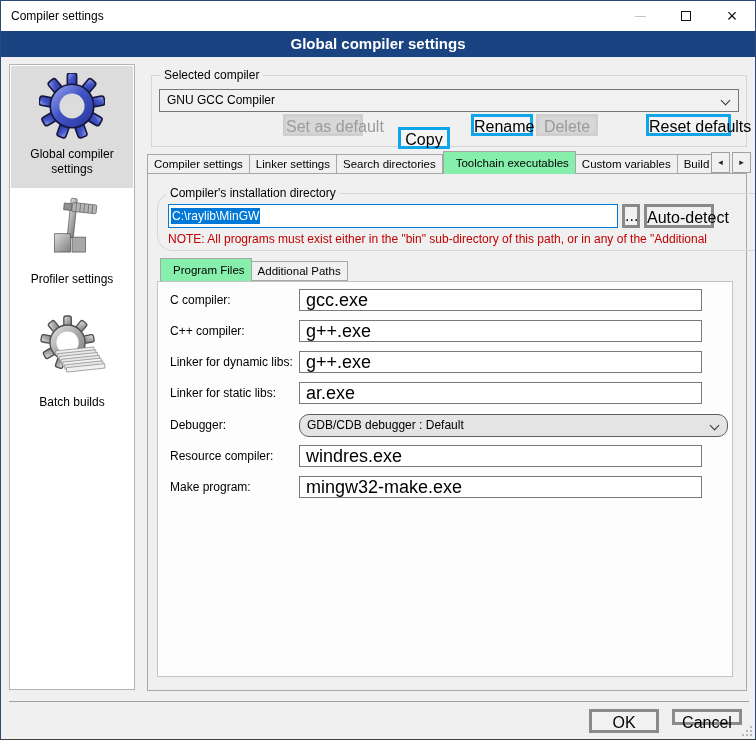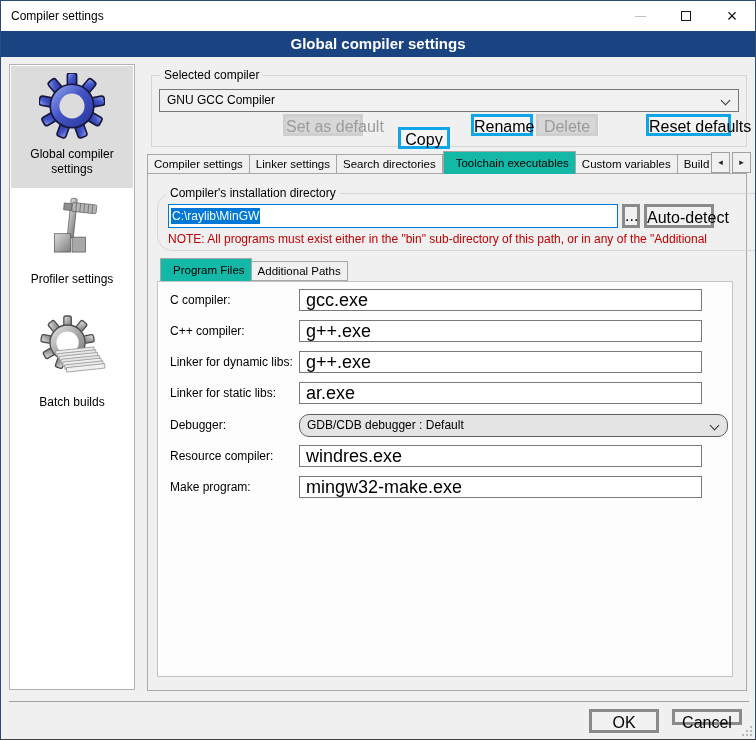--- a/index.html
+++ b/index.html
@@ -43,21 +43,21 @@
   .btn.soft { border-color:#8a8a8a; background:#f1f1f1; }
   .btn.disabled { background:#d7d7d7; border-color:#cfcfcf; color:#9b9b9b; }
   .browse { position:absolute; width:22px; height:22px; background:#e2e2e2; border:1px solid #9f9f9f;
             text-align:center; line-height:16px; font-size:12px; color:#333; }
 
   
   .tabs { position:absolute; display:flex; align-items:flex-end; z-index:3; }
   .tab { height:20px; line-height:19px; padding:0 6px; background:#f0f0f0; border:1px solid #a6a6a6;
          border-left:none; font-size:11.5px; white-space:nowrap; }
   .tab:first-child { border-left:1px solid #a6a6a6; }
-  .tab.active { height:23px; line-height:22px; background:#14b8a6; border-bottom:none; border-left:1px solid #a6a6a6;padding-left:12px; }
+  .tab.active { height:23px; line-height:22px; background:#86efac; border-bottom:none; border-left:1px solid #a6a6a6;padding-left:12px; }
   .tab.clip { width:34px; overflow:hidden; padding-right:0; }
   .tab-scroll { position:absolute; top:151px; width:19px; height:21px; background:#f0f0f0; border:1px solid #a0a0a0;
                 text-align:center; line-height:19px; font-size:9px; color:#222; z-index:4; }
 
   .tabpanel { position:absolute; left:146px; top:172px; width:600px; height:518px; background:#f0f0f0; border:1px solid #a9a9a9; z-index:1; }
   .subpanel { position:absolute; left:156px; top:280px; width:576px; height:396px; background:#fdfdfd; border:1px solid #c3c3c3; z-index:1; }
 
   
   .dirinput { position:absolute; left:167px; top:203px; width:450px; height:24px; background:#fff;
               border:1px solid #0078d7; line-height:22px; padding-left:2px; z-index:2; }

